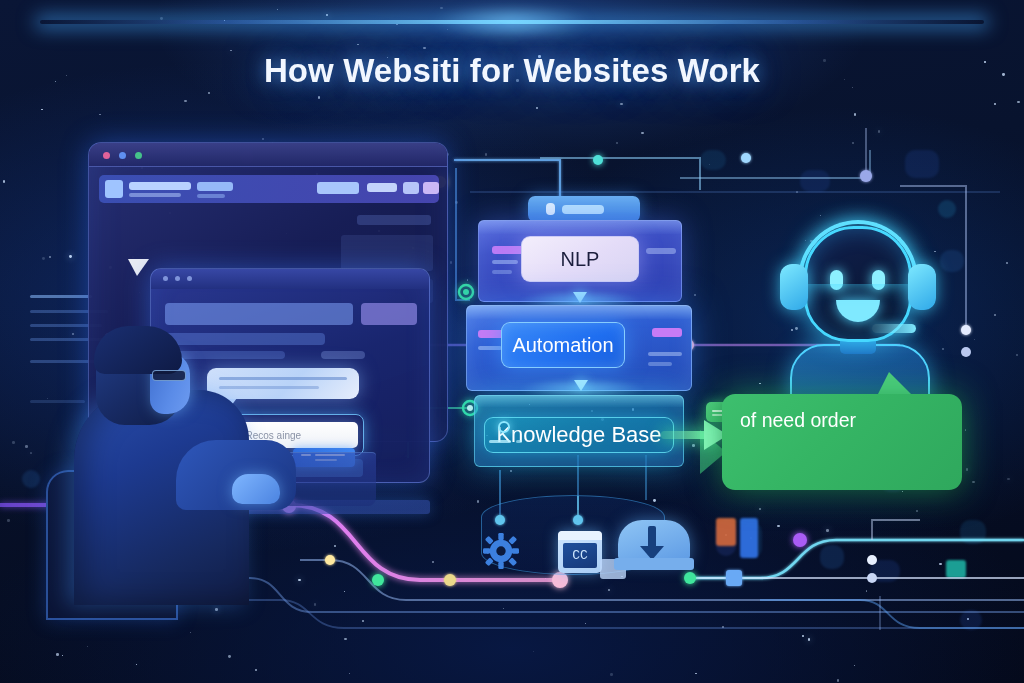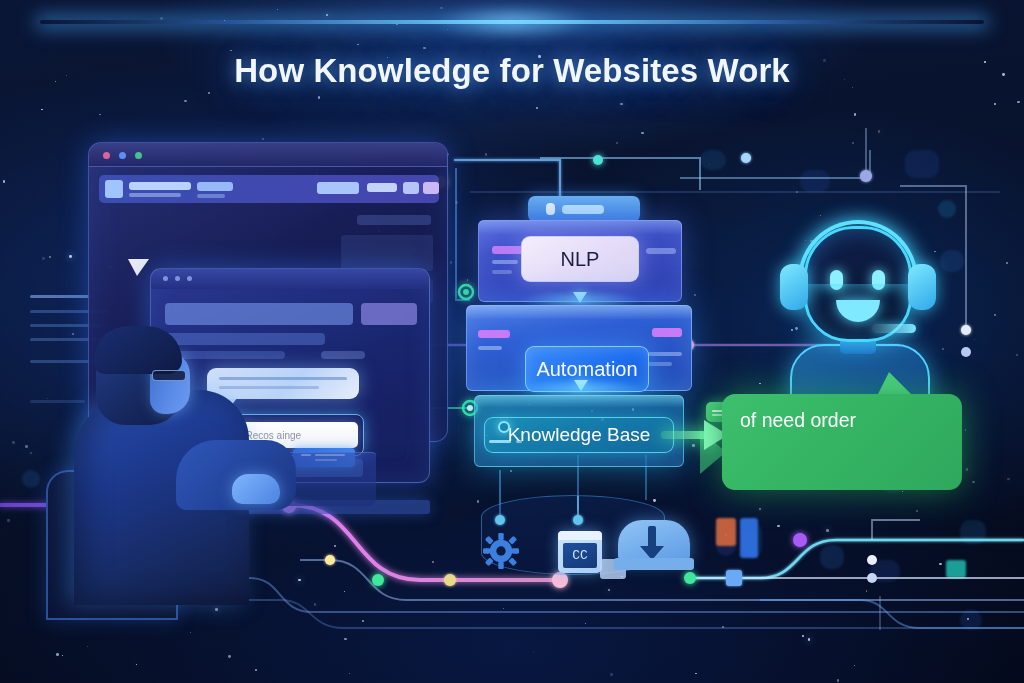--- a/index.html
+++ b/index.html
@@ -121,27 +121,27 @@
   .slab{position:absolute;border-radius:6px;}
   .slab-top{position:absolute;border-radius:50%;}
   .chip{
     position:absolute;display:flex;align-items:center;justify-content:center;
     border-radius:9px;font-size:20px;white-space:nowrap;
   }
   #chip-nlp{left:521px;top:236px;width:118px;height:46px;
     background:linear-gradient(150deg,#f3eefc,#e4dcf8 55%,#d8d4f3);
     color:#1c1f3d;border:1.5px solid rgba(200,200,245,.9);
     box-shadow:0 0 20px rgba(170,170,255,.5);}
-  #chip-auto{left:525px;top:322px;width:124px;height:46px;
+  #chip-auto{left:501px;top:322px;width:124px;height:46px;
     background:linear-gradient(150deg,#3b8bf8,#1f6ef0 60%,#1b5fdc);
     color:#ffffff;border:1.6px solid rgba(140,210,255,.95);
-    box-shadow:0 0 22px rgba(60,150,255,.7), inset 0 0 14px rgba(170,220,255,.25);margin-top:24px;}
+    box-shadow:0 0 22px rgba(60,150,255,.7), inset 0 0 14px rgba(170,220,255,.25);}
   #chip-kb{left:484px;top:417px;width:190px;height:36px;
     background:linear-gradient(150deg,rgba(30,180,215,.55),rgba(22,150,200,.45));
-    color:#ffffff;font-size:19px;border:1.4px solid rgba(110,235,255,.75);
+    color:#ffffff;font-size:22px;border:1.4px solid rgba(110,235,255,.75);
     box-shadow:0 0 20px rgba(50,210,255,.6);}
   
   .vArrow{position:absolute;width:0;height:0;border-left:7px solid transparent;border-right:7px solid transparent;}
   
   #robot{position:absolute;left:768px;top:208px;width:186px;height:190px;}
   .rb{position:absolute;}
   #rb-head{left:36px;top:18px;width:108px;height:116px;border-radius:50px 50px 44px 44px;
     background:linear-gradient(155deg,#10204e,#0b1838 65%,#091430);
     border:3px solid #46d8ff;box-shadow:0 0 26px rgba(60,210,255,.75), inset 0 0 22px rgba(50,180,255,.35);}
   #rb-eye-l{left:62px;top:62px;width:13px;height:20px;border-radius:7px;background:#8df0ff;box-shadow:0 0 12px #5fe0ff;}
@@ -416,21 +416,21 @@
       <span class="blob" style="left: 700px; top: 150px; width: 26px; height: 20px; background: rgb(23, 80, 127);"></span>
       <span class="blob" style="left: 960px; top: 610px; width: 22px; height: 20px; background: rgb(29, 61, 134);"></span>
       <span class="blob" style="left: 716px; top: 518px; width: 20px; height: 28px; background: rgb(212, 105, 60); opacity: 0.9; border-radius: 3px;"></span>
       <span class="blob" style="left: 740px; top: 518px; width: 18px; height: 40px; background: rgb(47, 111, 224); opacity: 0.95; border-radius: 3px;"></span>
       <span class="blob" style="left: 946px; top: 560px; width: 20px; height: 18px; background: rgb(31, 184, 168); opacity: 0.85; border-radius: 3px;"></span>
     </div>
 
   <div id="topglow"></div>
   <div id="topstreak"></div>
 
-  <div id="title">How Knowledge for Websites Work</div>
+  <div id="title">How Websiti for Websites Work</div>
 
   <svg id="lines">
     <defs>
       <linearGradient id="gblue" x1="0" y1="0" x2="1" y2="0">
         <stop offset="0" stop-color="#2a63d8" stop-opacity=".15"></stop>
         <stop offset=".5" stop-color="#6fc9ff" stop-opacity=".95"></stop>
         <stop offset="1" stop-color="#2a63d8" stop-opacity=".2"></stop>
       </linearGradient>
       <linearGradient id="gpink" x1="0" y1="0" x2="1" y2="0">
         <stop offset="0" stop-color="#7b4ef0" stop-opacity=".7"></stop>

